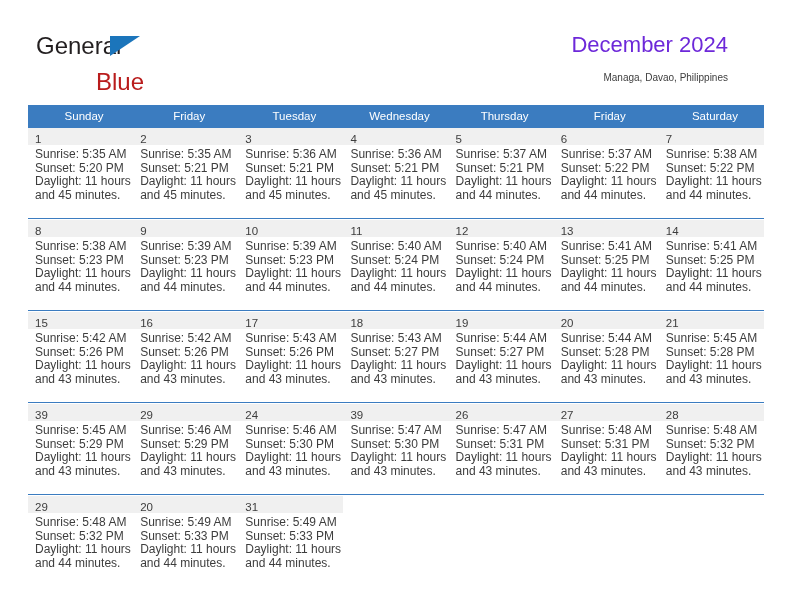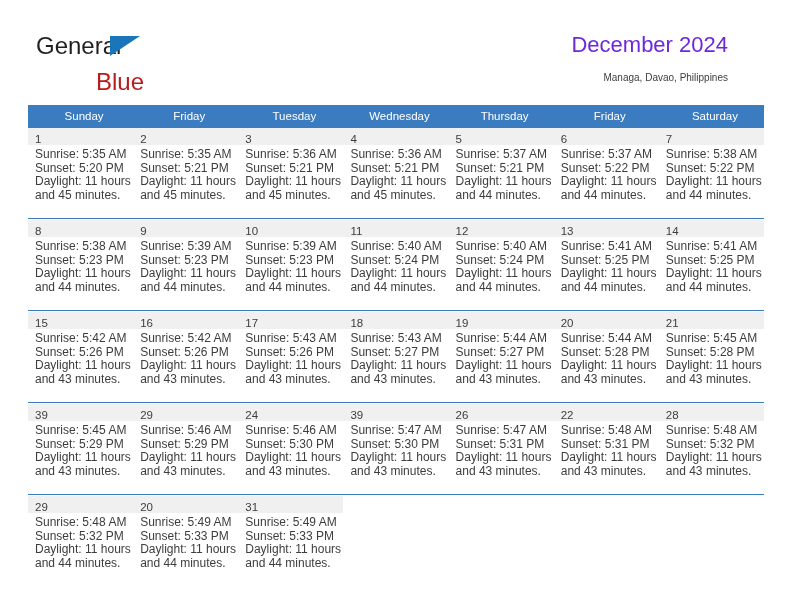--- a/index.html
+++ b/index.html
@@ -475,21 +475,21 @@
               <div class="details">
                 <div>Sunrise: 5:47 AM</div>
                 <div>Sunset: 5:31 PM</div>
                 <div>Daylight: 11 hours</div>
                 <div>and 43 minutes.</div>
               </div>
             </div>
           </td>
           <td>
             <div class="cell filled">
-              <div class="daynum-band"><span class="daynum">22</span></div>
+              <div class="daynum-band"><span class="daynum">27</span></div>
               <div class="details">
                 <div>Sunrise: 5:48 AM</div>
                 <div>Sunset: 5:31 PM</div>
                 <div>Daylight: 11 hours</div>
                 <div>and 43 minutes.</div>
               </div>
             </div>
           </td>
           <td>
             <div class="cell filled">

